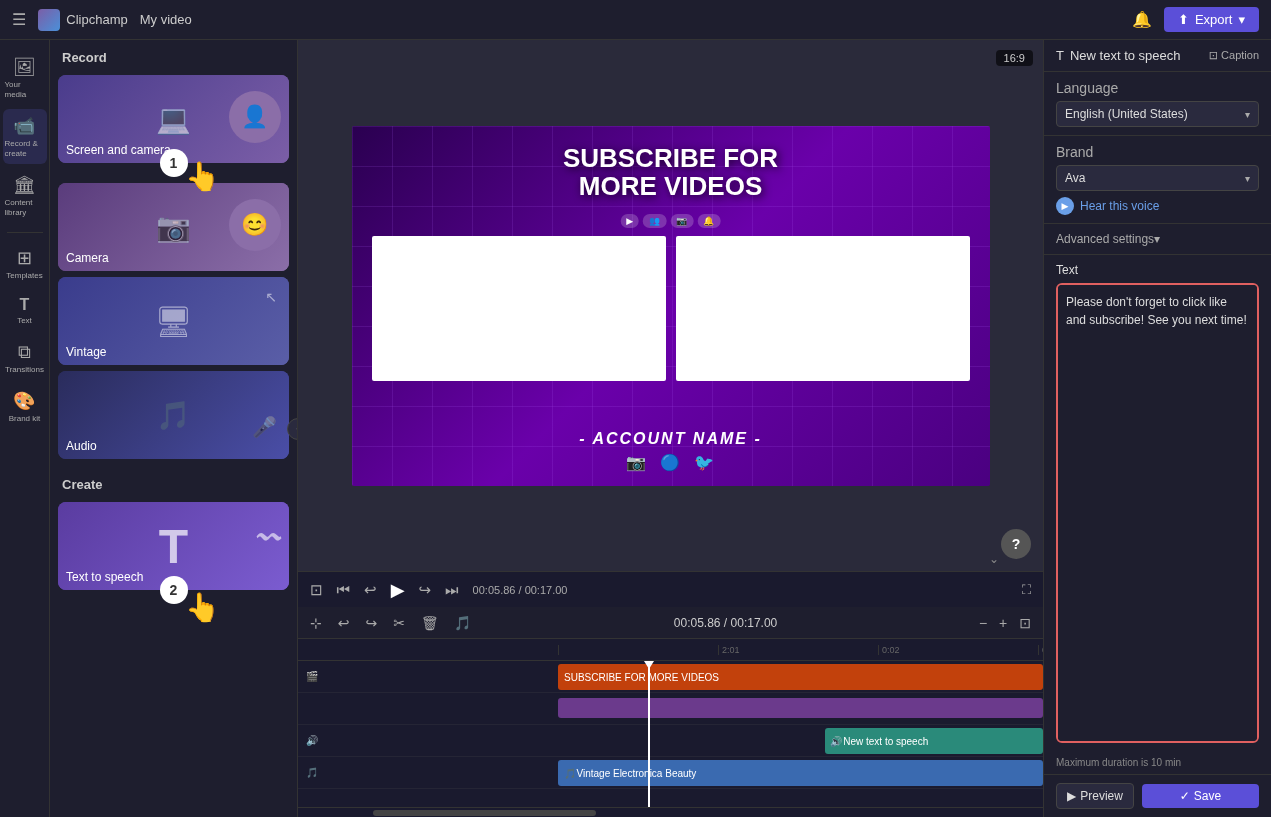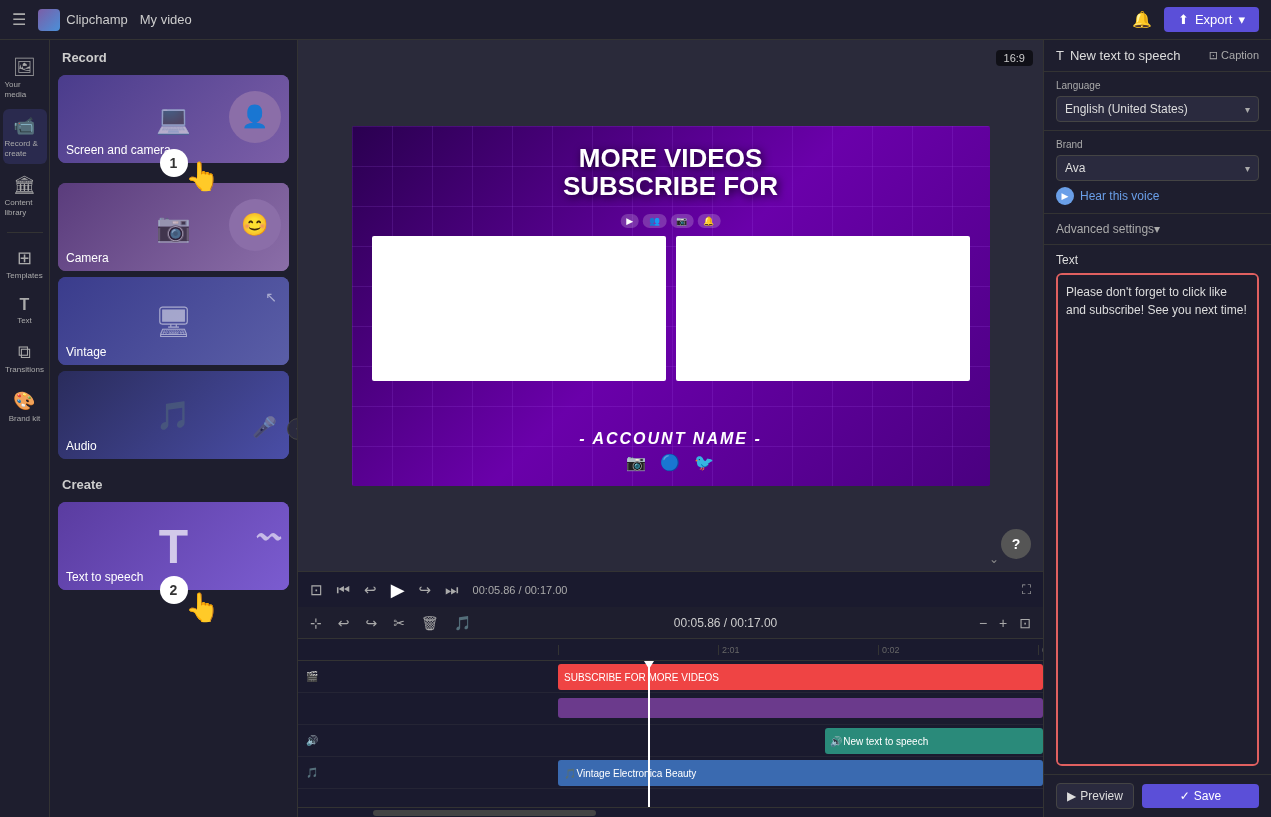--- a/index.html
+++ b/index.html
@@ -469,21 +469,21 @@
       height: 26px;
       border-radius: 3px;
       display: flex;
       align-items: center;
       padding: 0 6px;
       font-size: 10px;
       color: #fff;
       white-space: nowrap;
       overflow: hidden;
     }
-    .clip-main { background: #ef4444; left: 0; right: 0; }
+    .clip-main { background: #c2410c; left: 0; right: 0; }
     .clip-video { background: #6b3a8c; left: 0; right: 0; }
     .clip-tts { background: #2a8a7a; left: 55%; right: 0; }
     .clip-audio { background: #3a6ab0; left: 0; right: 0; }
     .tl-playhead {
       position: absolute;
       left: 260px;
       top: 0; bottom: 0;
       width: 2px;
       background: #fff;
       pointer-events: none;
@@ -525,21 +525,21 @@
     }
     .right-panel-caption-icon {
       font-size: 11px;
       color: #aaa;
     }
     .right-section {
       padding: 8px 12px;
       border-bottom: 1px solid #333;
     }
     .right-label {
-      font-size: 10px;
+      font-size: 14px;
       color: #aaa;
       margin-bottom: 5px;
     }
     .right-select {
       width: 100%;
       background: #2a2a3e;
       color: #ddd;
       border: 1px solid #444;
       border-radius: 4px;
       padding: 5px 8px;
@@ -770,22 +770,22 @@
   </div>
 
   <div class="center-content">
 
     <div class="video-preview-area">
       <div class="aspect-badge">16:9</div>
 
       <div class="video-canvas">
         <div class="video-grid-lines"></div>
         <div class="video-title-text">
+          <div>SUBSCRIBE FOR</div>
           <div>MORE VIDEOS</div>
-          <div>SUBSCRIBE FOR</div>
         </div>
         <div class="video-social-icons">
           <div class="social-icon-pill">▶</div>
           <div class="social-icon-pill">👥</div>
           <div class="social-icon-pill">📷</div>
           <div class="social-icon-pill">🔔</div>
         </div>
         <div class="video-content-row">
           <div class="video-white-box"></div>
           <div class="video-white-box"></div>
@@ -945,20 +945,21 @@
       </div>
     </div>
 
     <div class="text-box-section">
       <div class="text-box-label">Text</div>
       <div class="text-box-outline">
         <textarea class="text-textarea" placeholder="Text" style="">Please don't forget to click like and subscribe! See you next time!</textarea>
       </div>
     </div>
 
+    <div class="max-duration-note">Maximum duration is 10 min</div>
 
     <div class="right-panel-footer" style="position:relative;">
       <button class="preview-btn">
         <span>▶</span>
         <span>Preview</span>
       </button>
       <button class="save-btn">
         <span>✓</span>
         <span>Save</span>
       </button>

